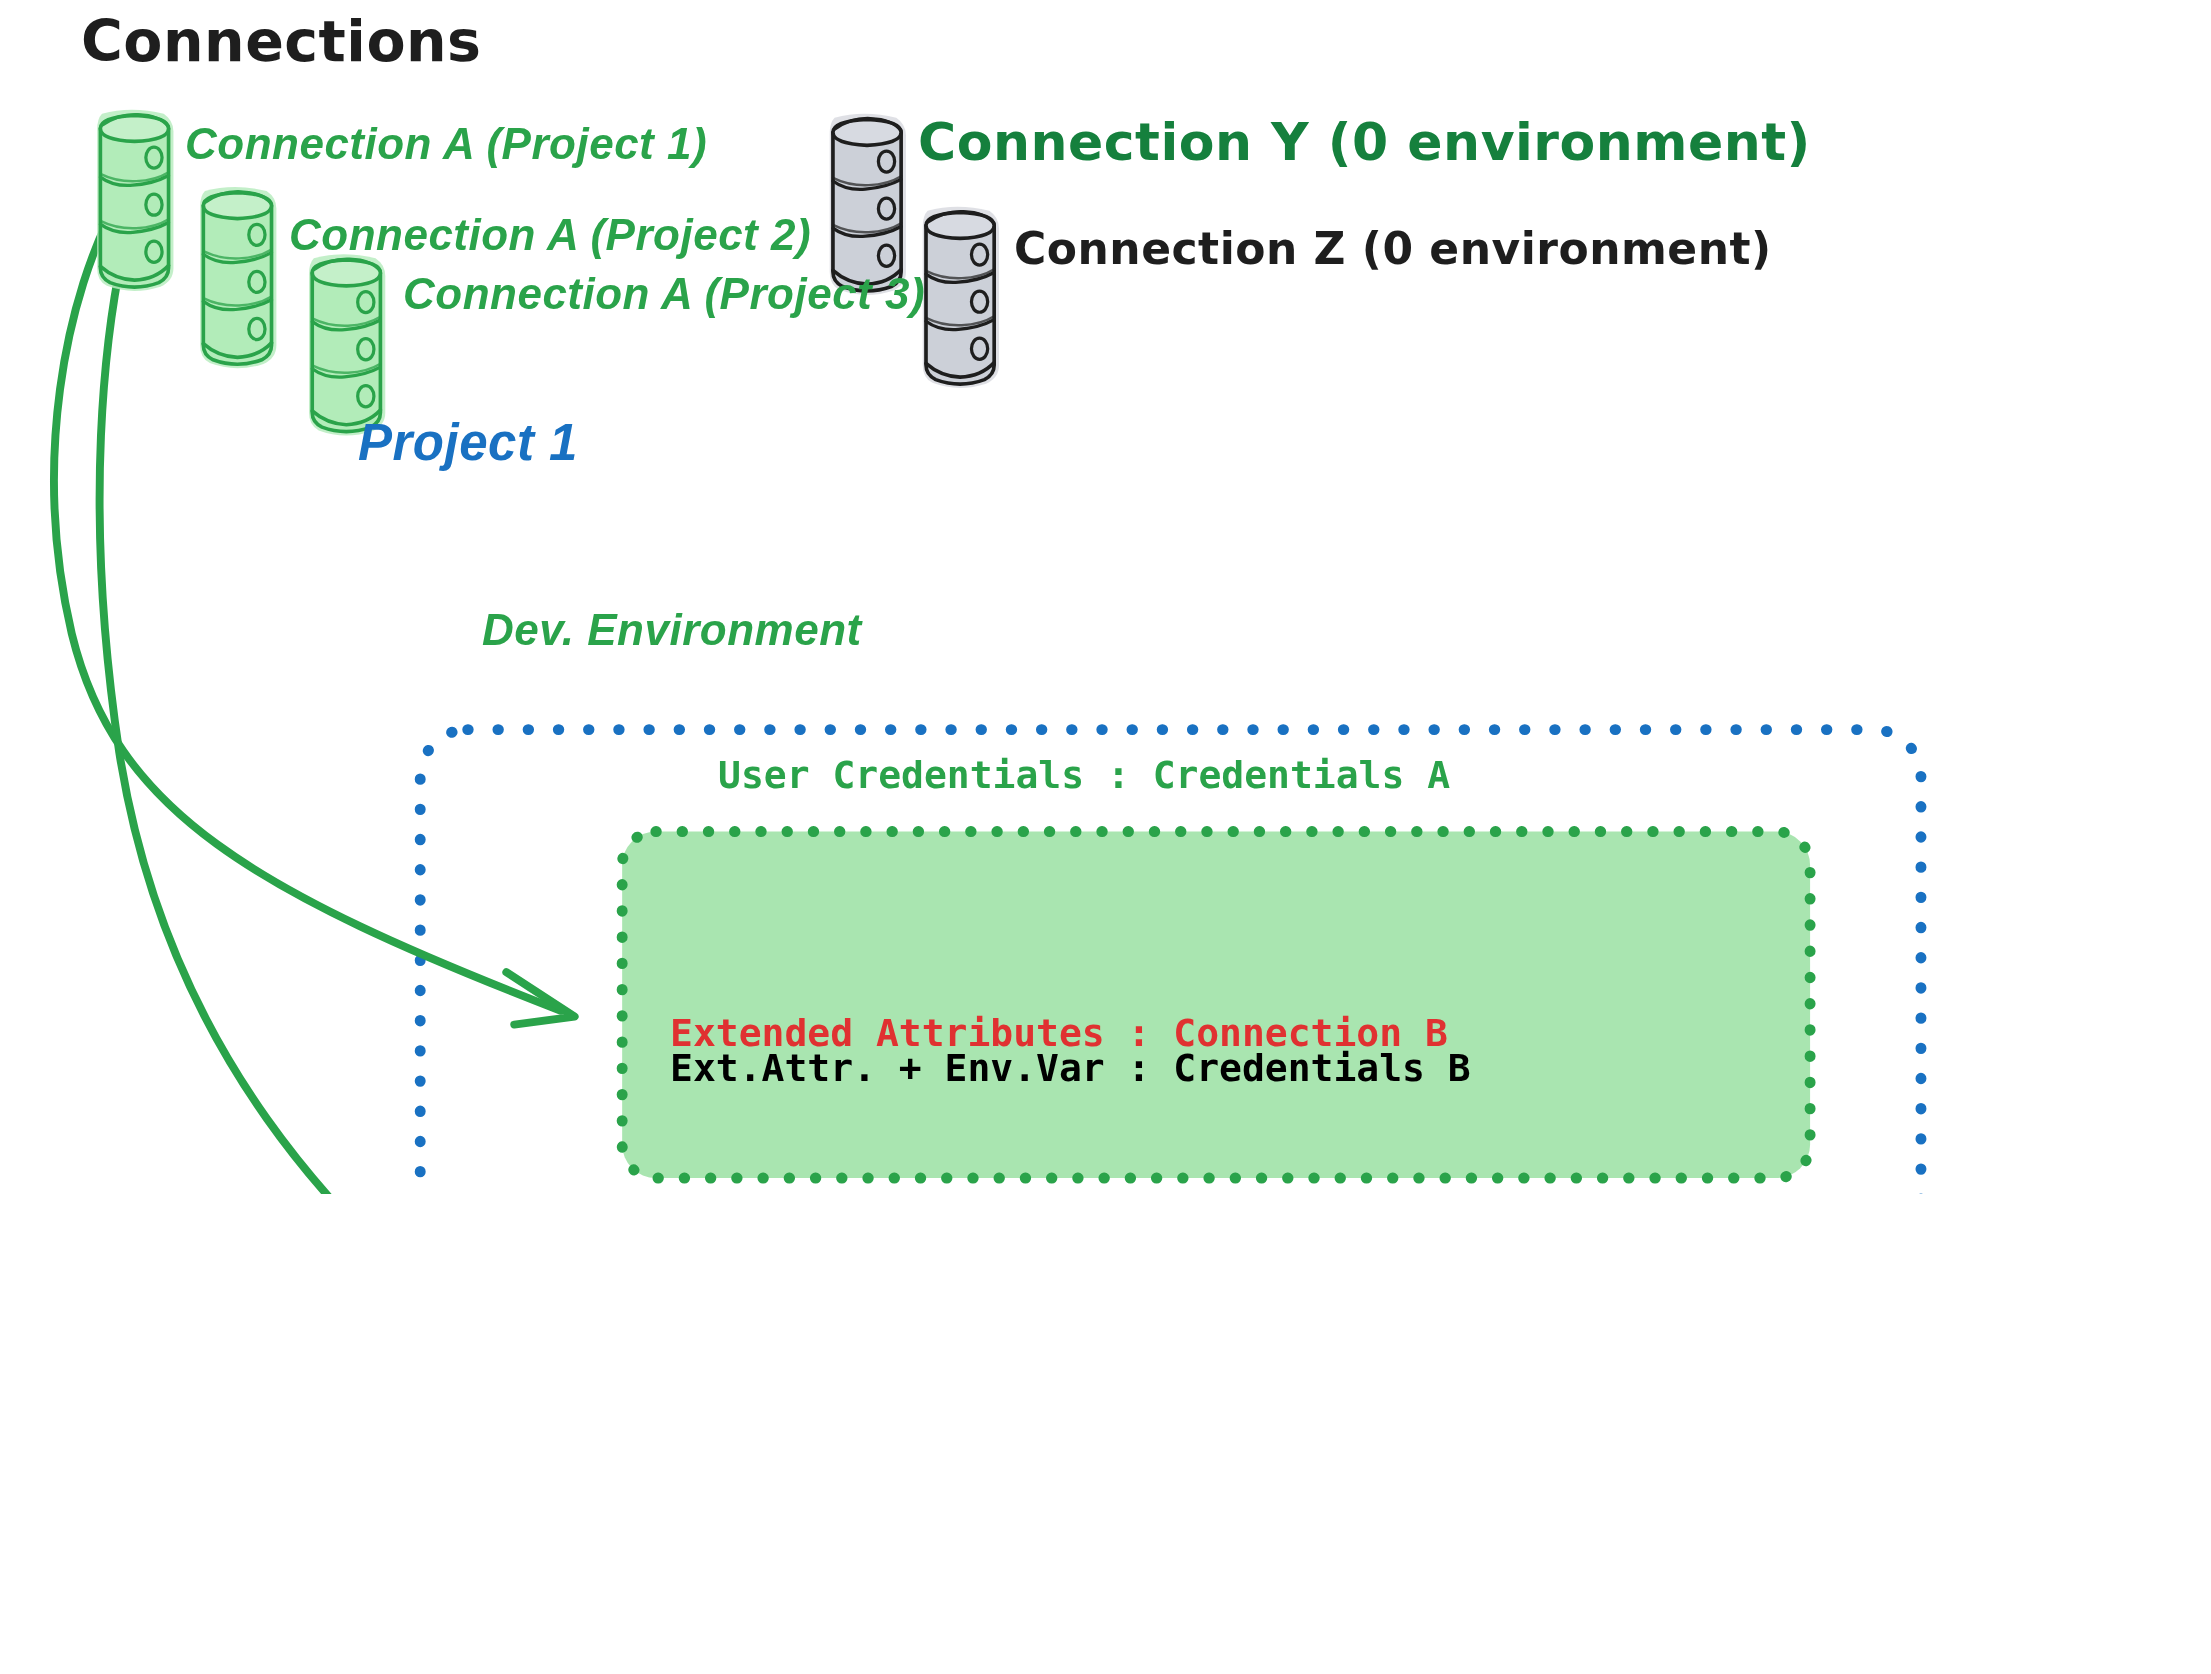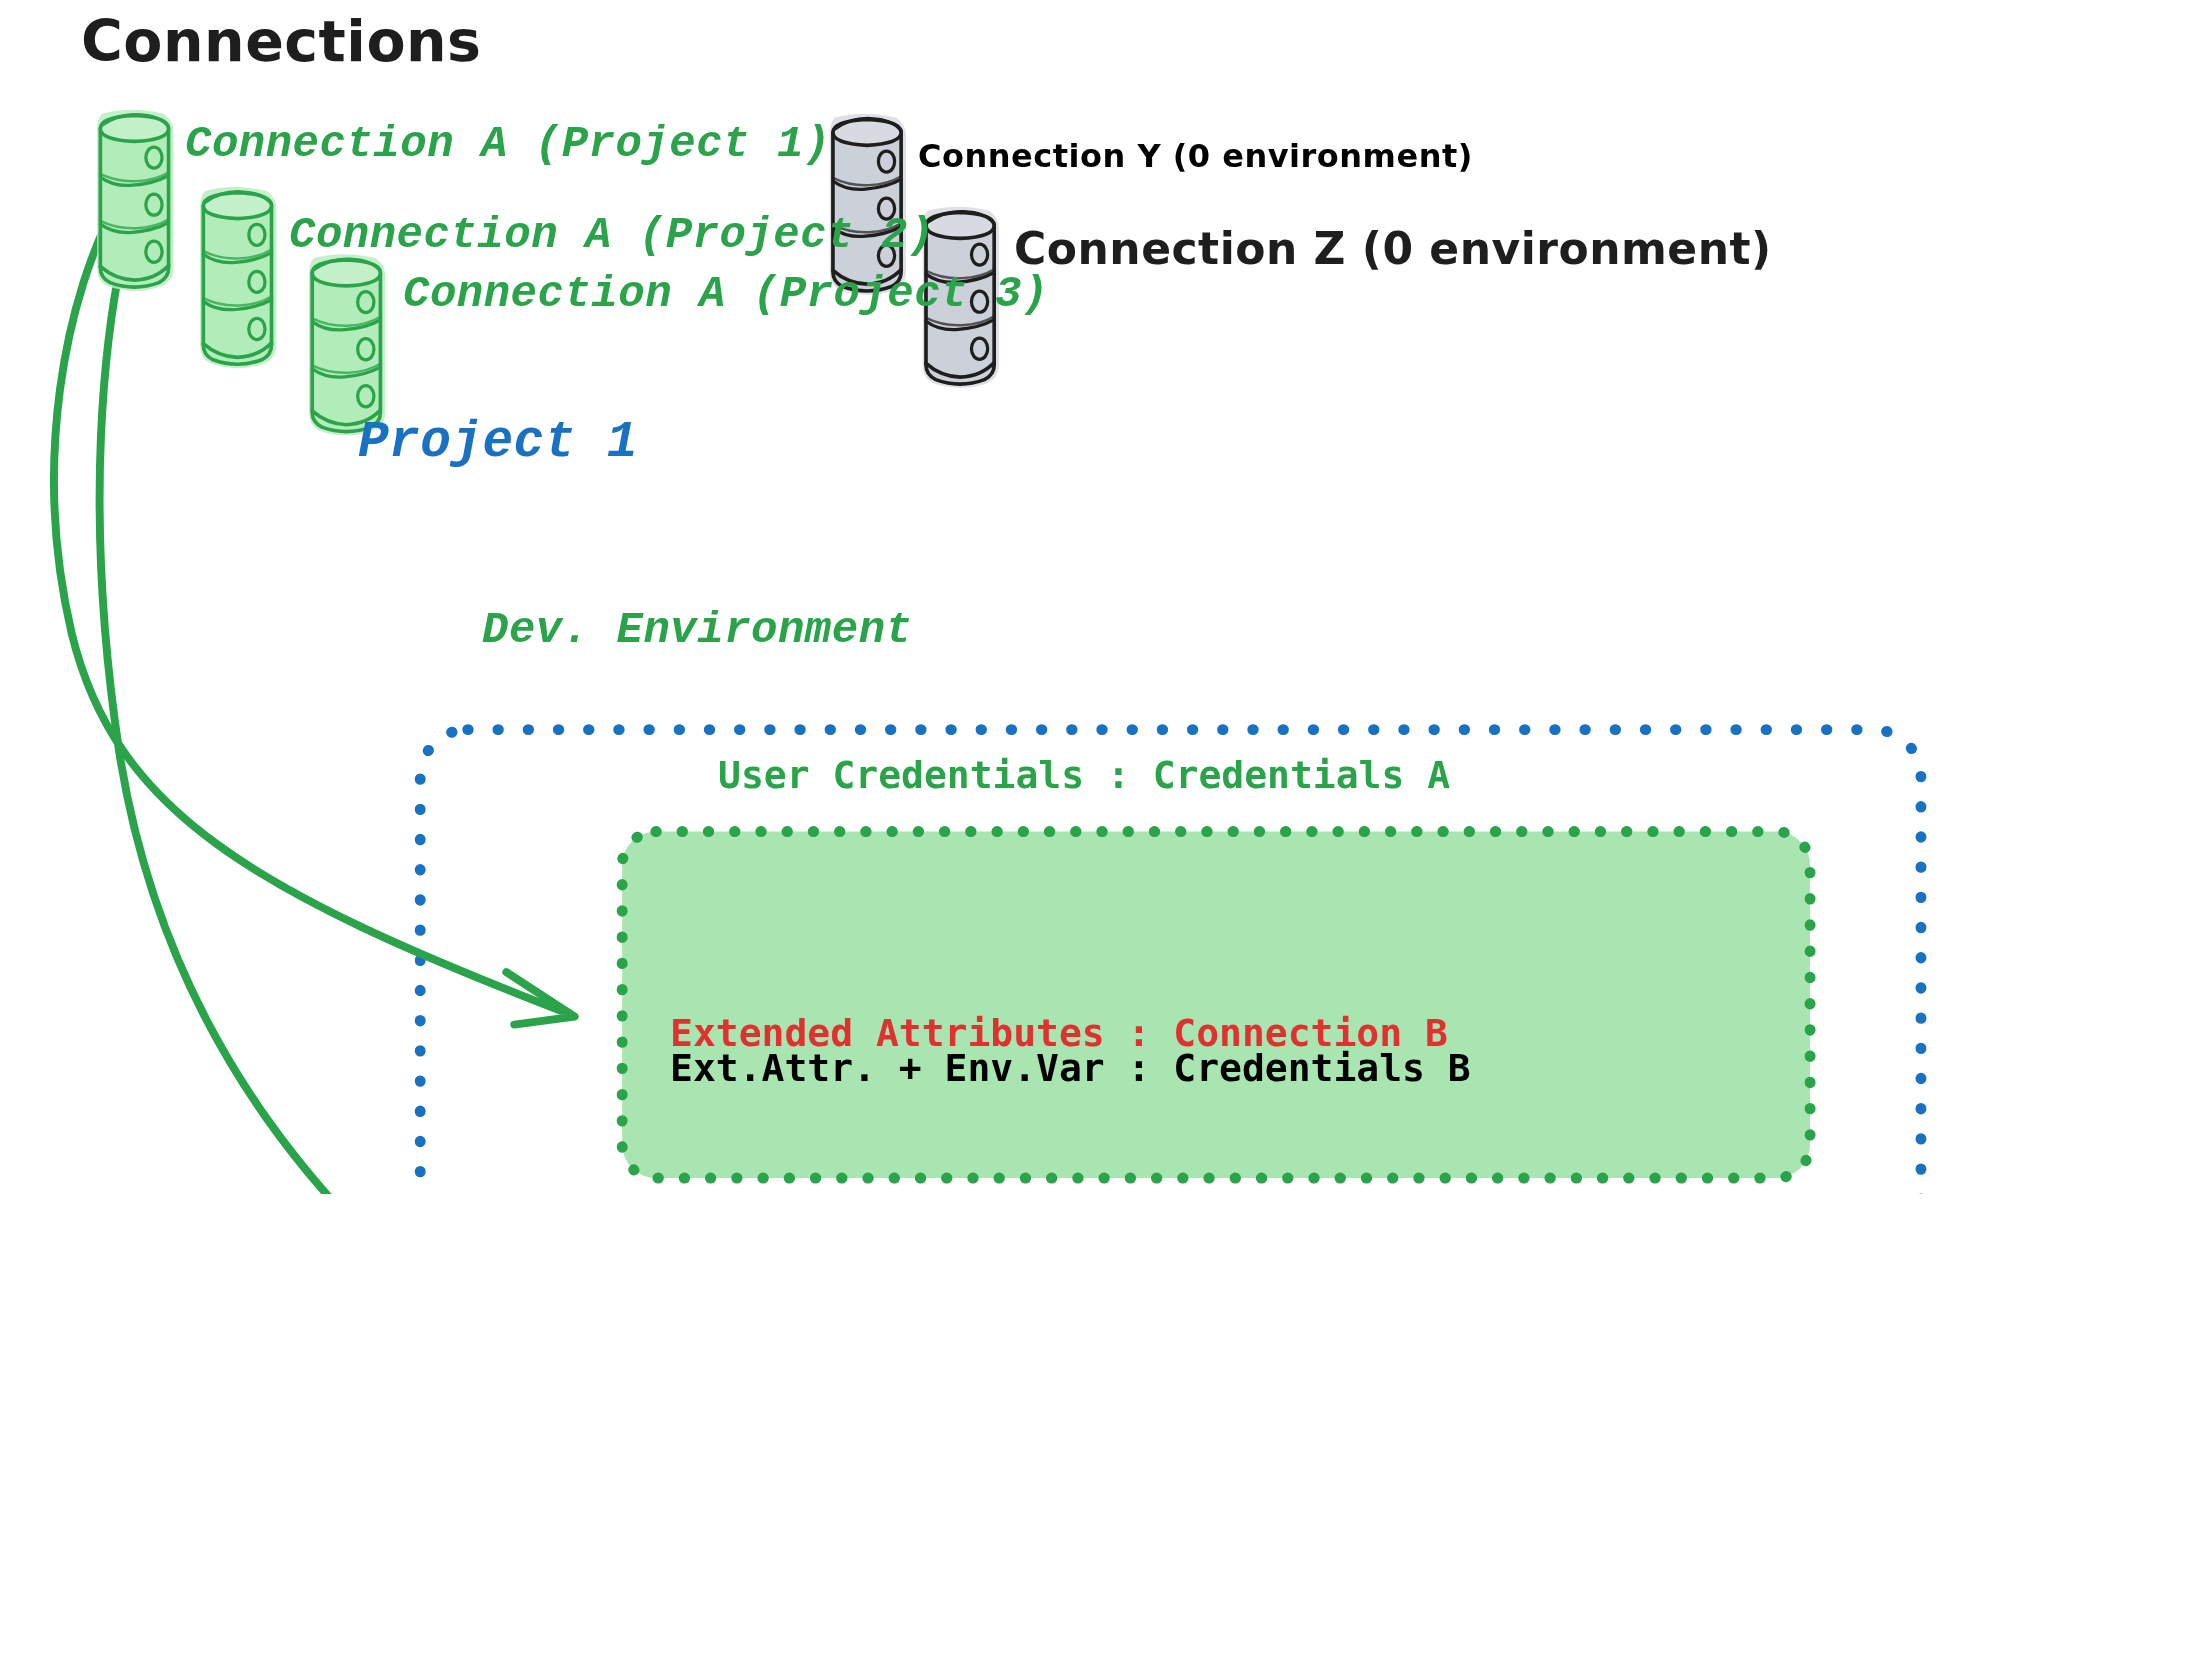--- a/index.html
+++ b/index.html
@@ -31,41 +31,41 @@
     line-height: 1.05;
     user-select: none;
   }
   
   .hand {
     font-family: "DejaVu Sans", sans-serif;
     font-weight: 600;
     letter-spacing: 0.5px;
   }
   .hand-it {
-    font-family: Liberation Mono, monospace;
+    font-family: Liberation Sans, sans-serif;
     font-weight: 600;
     font-style: italic;
     letter-spacing: 0.5px;
   }
   .mono {
     font-family: "DejaVu Sans Mono", monospace;
     font-weight: 700;
     letter-spacing: 0px;
   }
 
   
   #title-connections {
     left: 57px; top: 12px;
     font-size: 57px;
     color: #1e1e1e;
   }
   #label-conn-a1 { left: 161px; top: 121px; font-size: 44px; color: #2aa34a; }
   #label-conn-a2 { left: 265px; top: 212px; font-size: 44px; color: #2aa34a; }
   #label-conn-a3 { left: 379px; top: 271px; font-size: 44px; color: #2aa34a; }
-  #label-conn-y  { left: 894px; top: 140px; font-size: 32px; color: #000000; }
+  #label-conn-y  { left: 894px; top: 115px; font-size: 52px; color: #15803d; }
   #label-conn-z  { left: 990px; top: 226px; font-size: 44px; color: #1e1e1e; }
 
   #label-project1 {
     left: 334px; top: 416px;
     font-size: 51px;
     color: #1971c2;
   }
   #label-dev-env {
     left: 458px; top: 607px;
     font-size: 44px;

